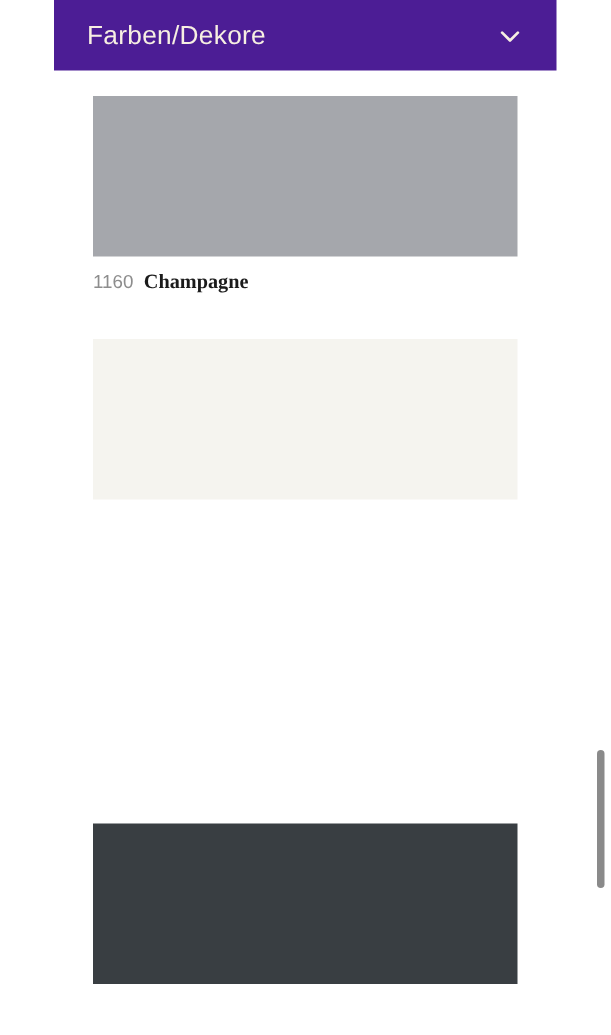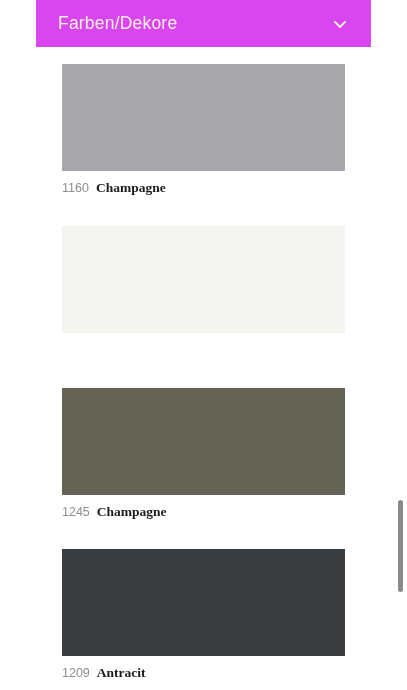--- a/index.html
+++ b/index.html
@@ -109,21 +109,21 @@
     width: 5px;
     height: 92px;
     background: #8a8a8a;
     border-radius: 3px;
     cursor: pointer;
   }
 </style>
 </head>
 <body>
 
-<div class="accordion-header" style="background: #d946ef;">
+<div class="accordion-header" style="background: #4c1d95;">
   <span class="accordion-title">Farben/Dekore</span>
   <span class="chevron-icon">
     <svg viewBox="0 0 24 24" width="18" height="18" fill="none" stroke="#f7efe2" stroke-width="2.4" stroke-linecap="round" stroke-linejoin="round">
       <polyline points="5,9 12,16 19,9"></polyline>
     </svg>
   </span>
 </div>
 
 <div class="swatch-list">
 
@@ -132,33 +132,22 @@
     <div class="swatch-caption">
       <span class="swatch-code">1160</span>
       <span class="swatch-name">Champagne</span>
     </div>
   </div>
 
   <div class="swatch-item" data-index="1">
     <div class="swatch-color" style="background: rgb(245, 244, 239);"></div>
   </div>
 
-  <div class="swatch-item" data-index="2">
-    <div class="swatch-color" style="background: rgb(102, 99, 85);"></div>
-    <div class="swatch-caption">
-      <span class="swatch-code">1245</span>
-      <span class="swatch-name">Champagne</span>
-    </div>
-  </div>
 
   <div class="swatch-item" data-index="3">
     <div class="swatch-color" style="background: rgb(57, 62, 66);"></div>
-    <div class="swatch-caption">
-      <span class="swatch-code">1209</span>
-      <span class="swatch-name">Antracit</span>
-    </div>
   </div>
 
 </div>
 
 <div class="scrollbar-track">
   <div class="scrollbar-thumb" style="background: rgb(138, 138, 138);"></div>
 </div>
 
 </body></html>

